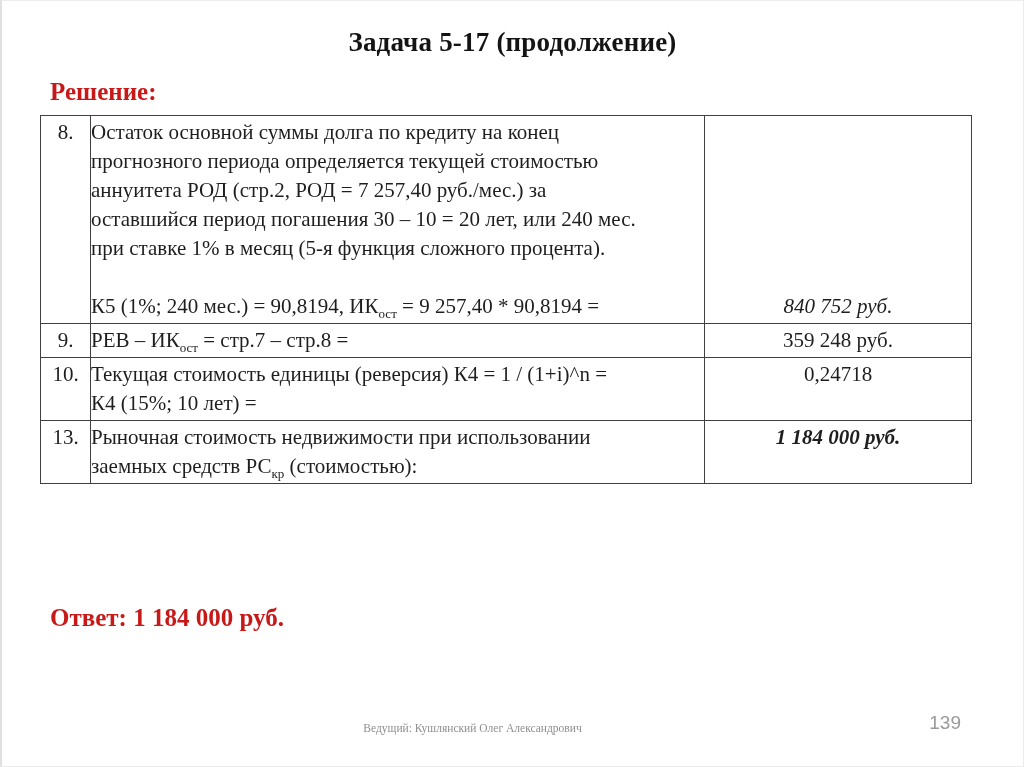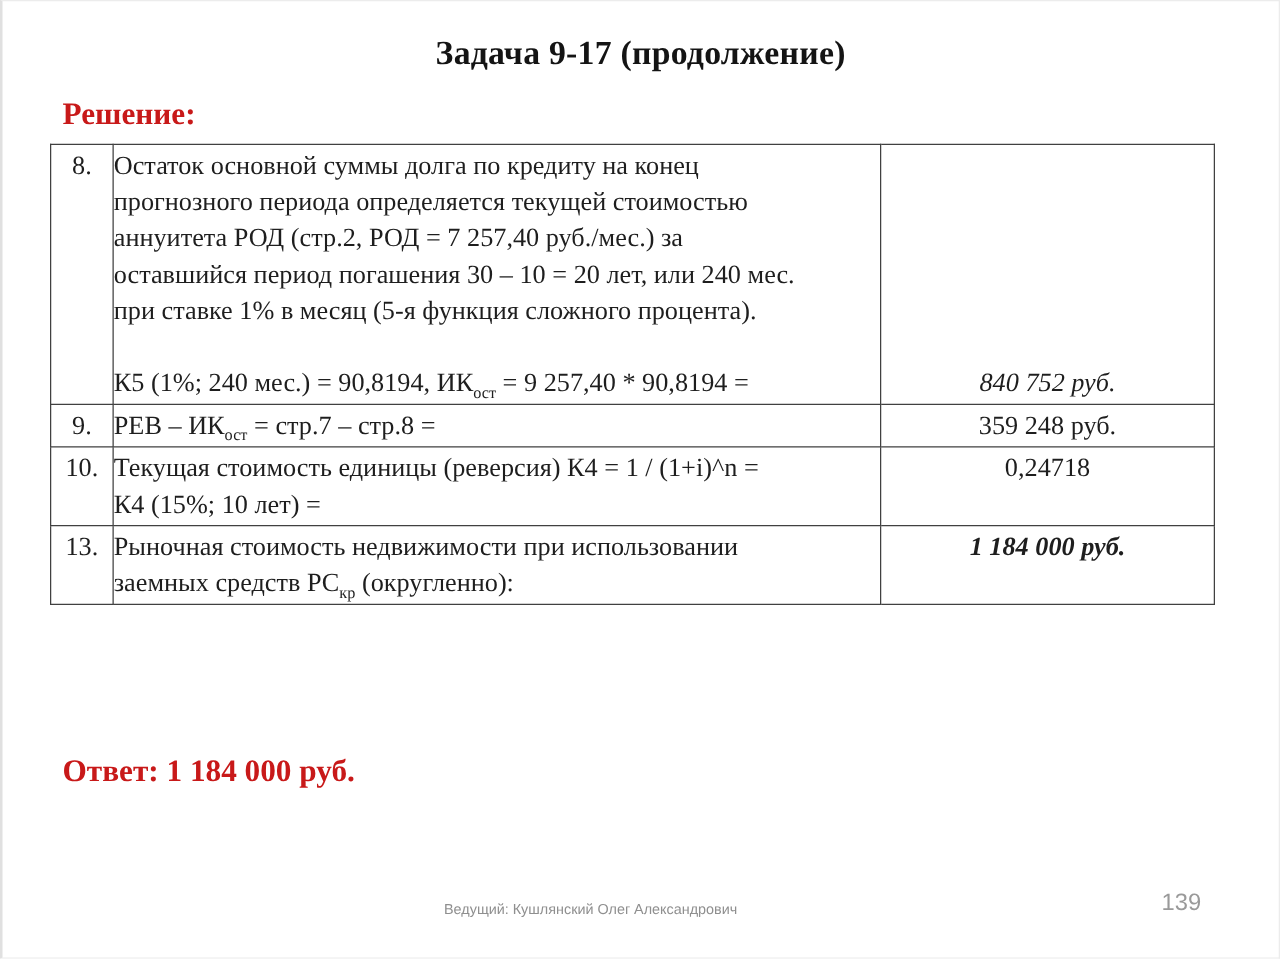--- a/index.html
+++ b/index.html
@@ -52,35 +52,35 @@
   .val-italic{font-style:italic;}
   .val-bold{font-weight:bold;}
   .val-bold-italic{font-weight:bold;font-style:italic;}
   .answer{
     position:absolute;top:603px;left:48px;
     font-size:25px;font-weight:bold;color:var(--accent);
   }
   .footer-presenter{
     position:absolute;top:721px;left:calc(50% - 40px);
     transform:translateX(-50%);
-    font-family:Liberation Sans, sans-serif;
+    font-family:Liberation Serif, serif;
     font-size:11.5px;color:var(--footer-gray);
     white-space:nowrap;
   }
   .footer-page{
     position:absolute;top:711px;right:62px;
     font-family:"Liberation Sans", sans-serif;
     font-size:19px;color:#9a9a9a;
   }
 </style>
 </head>
 <body>
 
 <div class="slide">
-  <h1 class="title">Задача 9-17 (продолжение)</h1>
+  <h1 class="title">Задача 5-17 (продолжение)</h1>
   <div class="solution">Решение:</div>
 
   <table class="calc">
     <tbody id="table-body">
         <tr>
           <td class="td-num">8.</td>
           <td class="td-desc">
             <div class="line"><span>Остаток основной суммы долга по кредиту на конец</span></div>
             <div class="line"><span>прогнозного периода определяется текущей стоимостью</span></div>
             <div class="line"><span>аннуитета РОД (стр.2, РОД = 7 257,40 руб./мес.) за</span></div>
@@ -103,21 +103,21 @@
           <td class="td-desc">
             <div class="line"><span>Текущая стоимость единицы (реверсия) К4 = 1 / (1+i)^n =</span></div>
             <div class="line"><span>К4 (15%; 10 лет) =</span></div>
           </td>
           <td class="td-val v-top">0,24718</td>
         </tr>
         <tr>
           <td class="td-num">13.</td>
           <td class="td-desc">
             <div class="line"><span>Рыночная стоимость недвижимости при использовании</span></div>
-            <div class="line"><span>заемных средств РС</span><sub>кр</sub><span> (округленно):</span></div>
+            <div class="line"><span>заемных средств РС</span><sub>кр</sub><span> (стоимостью):</span></div>
           </td>
           <td class="td-val v-top val-bold-italic">1 184 000 руб.</td>
         </tr>
       </tbody>
   </table>
 
   <div class="answer">Ответ: 1 184 000 руб.</div>
 
   <div class="footer-presenter">Ведущий: Кушлянский Олег Александрович</div>
   <div class="footer-page">139</div>

